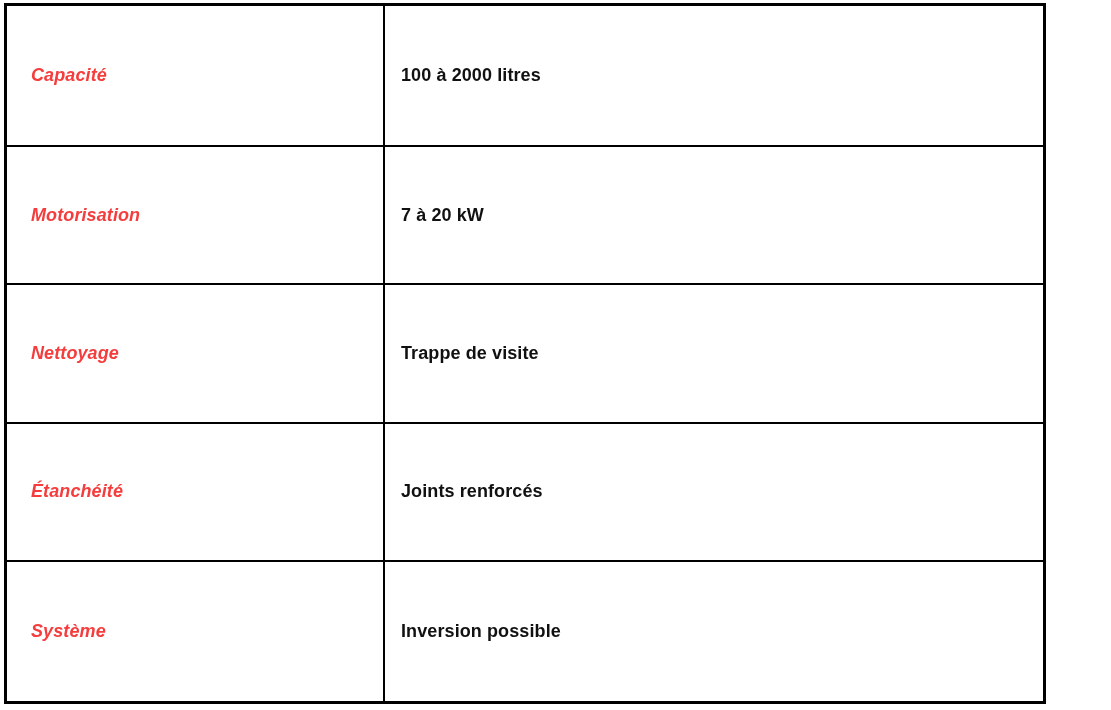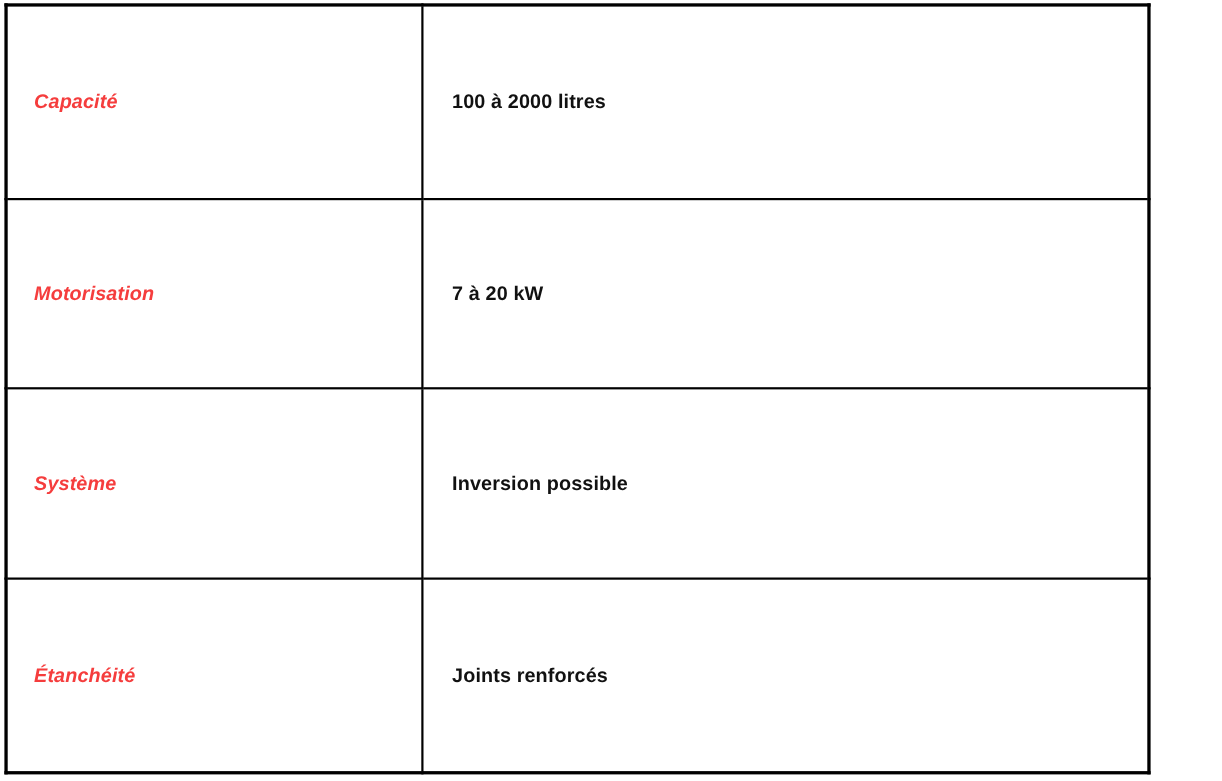--- a/index.html
+++ b/index.html
@@ -35,42 +35,46 @@
     .spec-table td.label-cell {
       width: 352px;
       padding-left: 24px;
       color: #f53d3d;
       font-weight: 700;
       font-style: italic;
       font-size: 18px;
       letter-spacing: 0.1px;
     }
     .spec-table td.value-cell {
-      padding-left: 26px;
+      padding-left: 16px;
       color: #111111;
       font-weight: 700;
       font-size: 18px;
       letter-spacing: 0.1px;
     }
   </style>
 </head>
 <body>
 
 <table class="spec-table">
   <tbody>
     <tr>
       <td class="label-cell">Capacité</td>
       <td class="value-cell">100 à 2000 litres</td>
     </tr>
     <tr>
       <td class="label-cell">Motorisation</td>
       <td class="value-cell">7 à 20 kW</td>
     </tr>
     <tr>
-      <td class="label-cell">Système</td>
-      <td class="value-cell">Inversion possible</td>
+      <td class="label-cell">Nettoyage</td>
+      <td class="value-cell">Trappe de visite</td>
     </tr>
     <tr>
       <td class="label-cell">Étanchéité</td>
       <td class="value-cell">Joints renforcés</td>
     </tr>
+    <tr>
+      <td class="label-cell">Système</td>
+      <td class="value-cell">Inversion possible</td>
+    </tr>
   </tbody>
 </table>
 
 </body></html>

